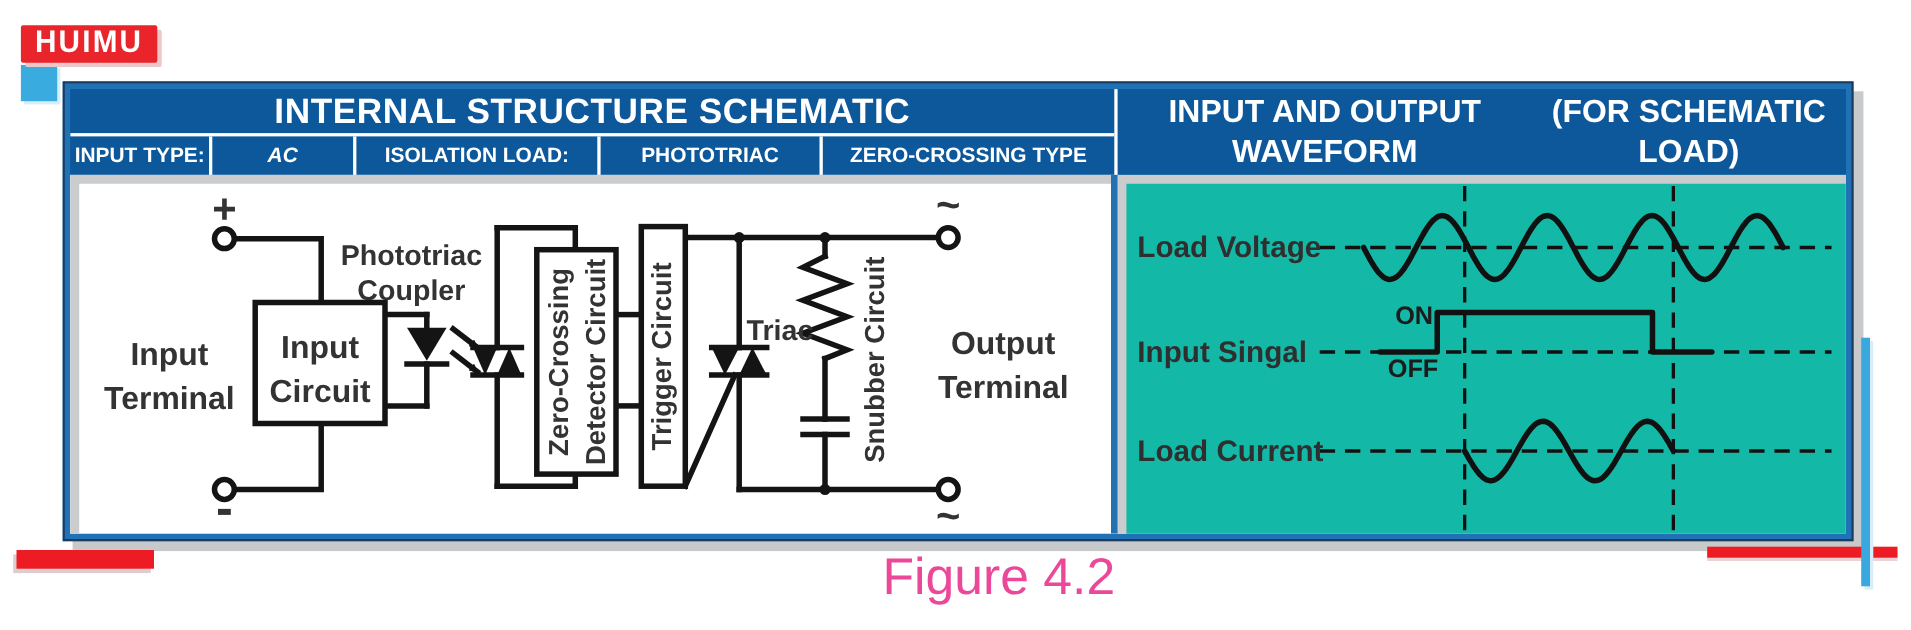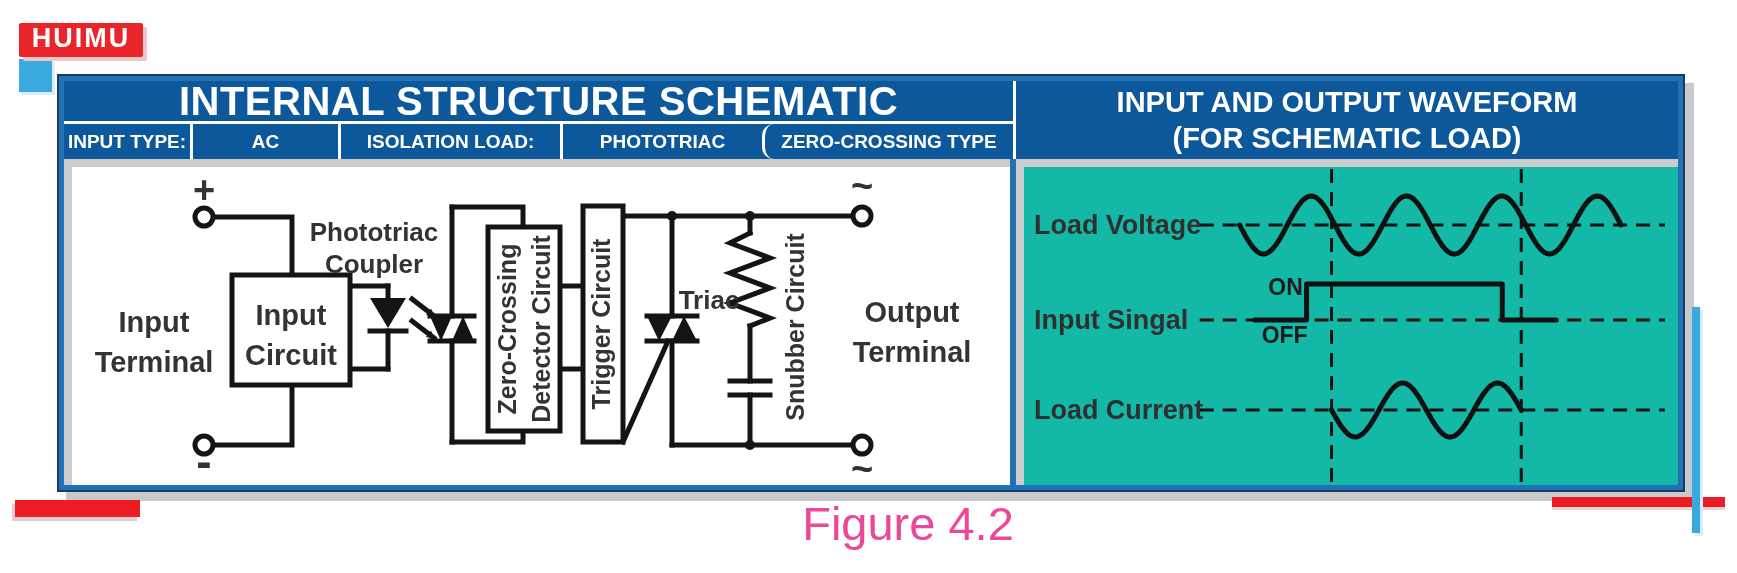--- a/index.html
+++ b/index.html
@@ -15,27 +15,27 @@
 
   
   .panel{position:absolute;left:57px;top:74px;width:1628px;height:418px;box-sizing:border-box;
          border:2px solid #1b3a5f;box-shadow:9px 9px 0 #c7c9cb;background:#2171b5;}
   .panel-in{width:100%;height:100%;box-sizing:border-box;border:5px solid #2171b5;
             display:flex;flex-direction:column;background:#0d589a;}
 
   .hdr{height:78px;display:flex;background:#0d589a;color:#fff;}
   .hdr-left{width:949px;border-right:3px solid #fff;display:flex;flex-direction:column;}
   .hdr-title{height:40px;display:flex;align-items:center;justify-content:center;
-             font-size:40px;font-weight:bold;letter-spacing:.5px;}
+             font-size:32px;font-weight:bold;letter-spacing:.5px;}
   .hdr-specs{flex:1;display:flex;border-top:3px solid #fff;}
   .spec-cell{display:flex;align-items:center;justify-content:center;font-size:19px;font-weight:bold;
              border-left:3px solid #fff;box-sizing:border-box;white-space:nowrap;}
   .spec-cell:first-child{border-left:none;}
-  .sc0{width:126px;} .sc1{width:148px;} .sc2{width:222px;} .sc3{width:202px;} .sc4{flex:1;border-radius:12px;}
-  .hdr-right{flex:1;display:flex;flex-direction:column;align-items:center;justify-content:center;
+  .sc0{width:126px;} .sc1{width:131px;font-style:italic;} .sc2{width:222px;} .sc3{width:202px;} .sc4{flex:1;}
+  .hdr-right{flex:1;display:flex;flex-direction:row;align-items:center;justify-content:center;
              font-size:29px;font-weight:bold;line-height:36px;text-align:center;}
 
   .content{flex:1;display:flex;background:#fff;}
   .c-left{width:946px;position:relative;background:#fff;border-right:6px solid #2171b5;
           box-shadow:inset 8px 8px 0 #caccce;}
   .c-right{flex:1;position:relative;background:#14b8a6;box-shadow:inset 8px 8px 0 #caccce;}
   .c-left svg,.c-right svg{position:absolute;left:0;top:0;width:100%;height:100%;}
 
   
   .wire{stroke:#141414;stroke-width:5;fill:none;stroke-linecap:square;}

